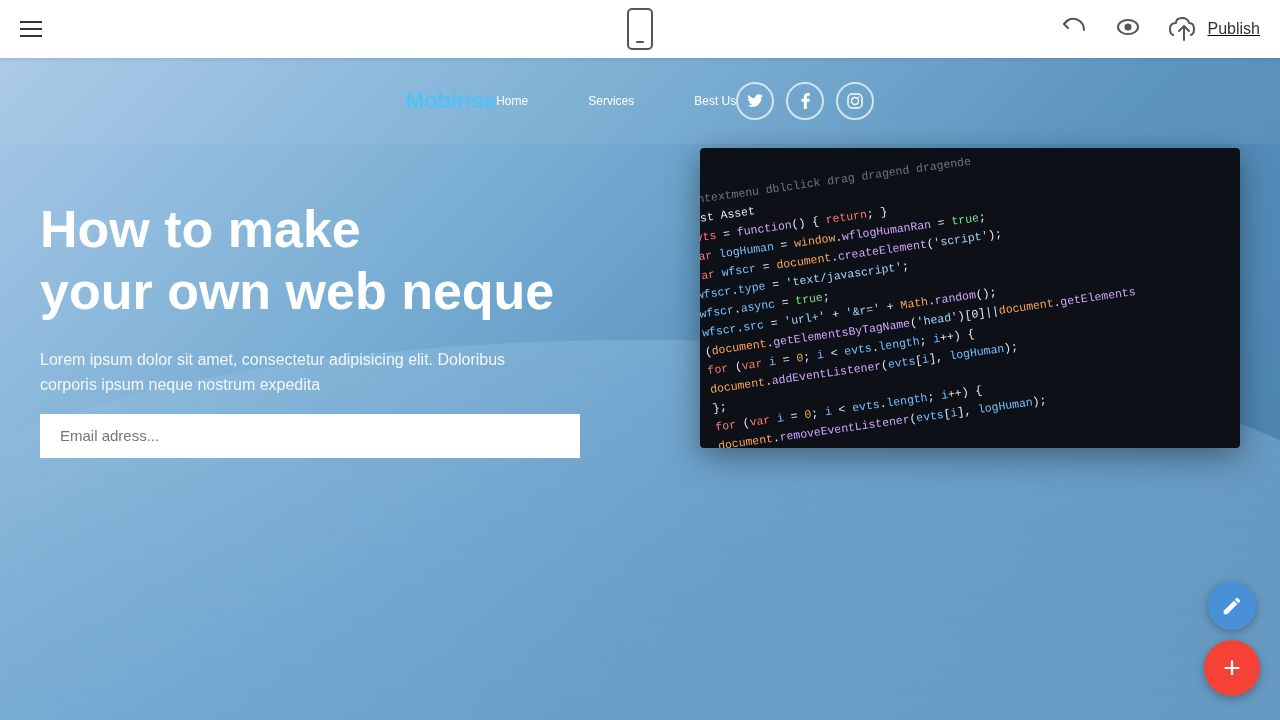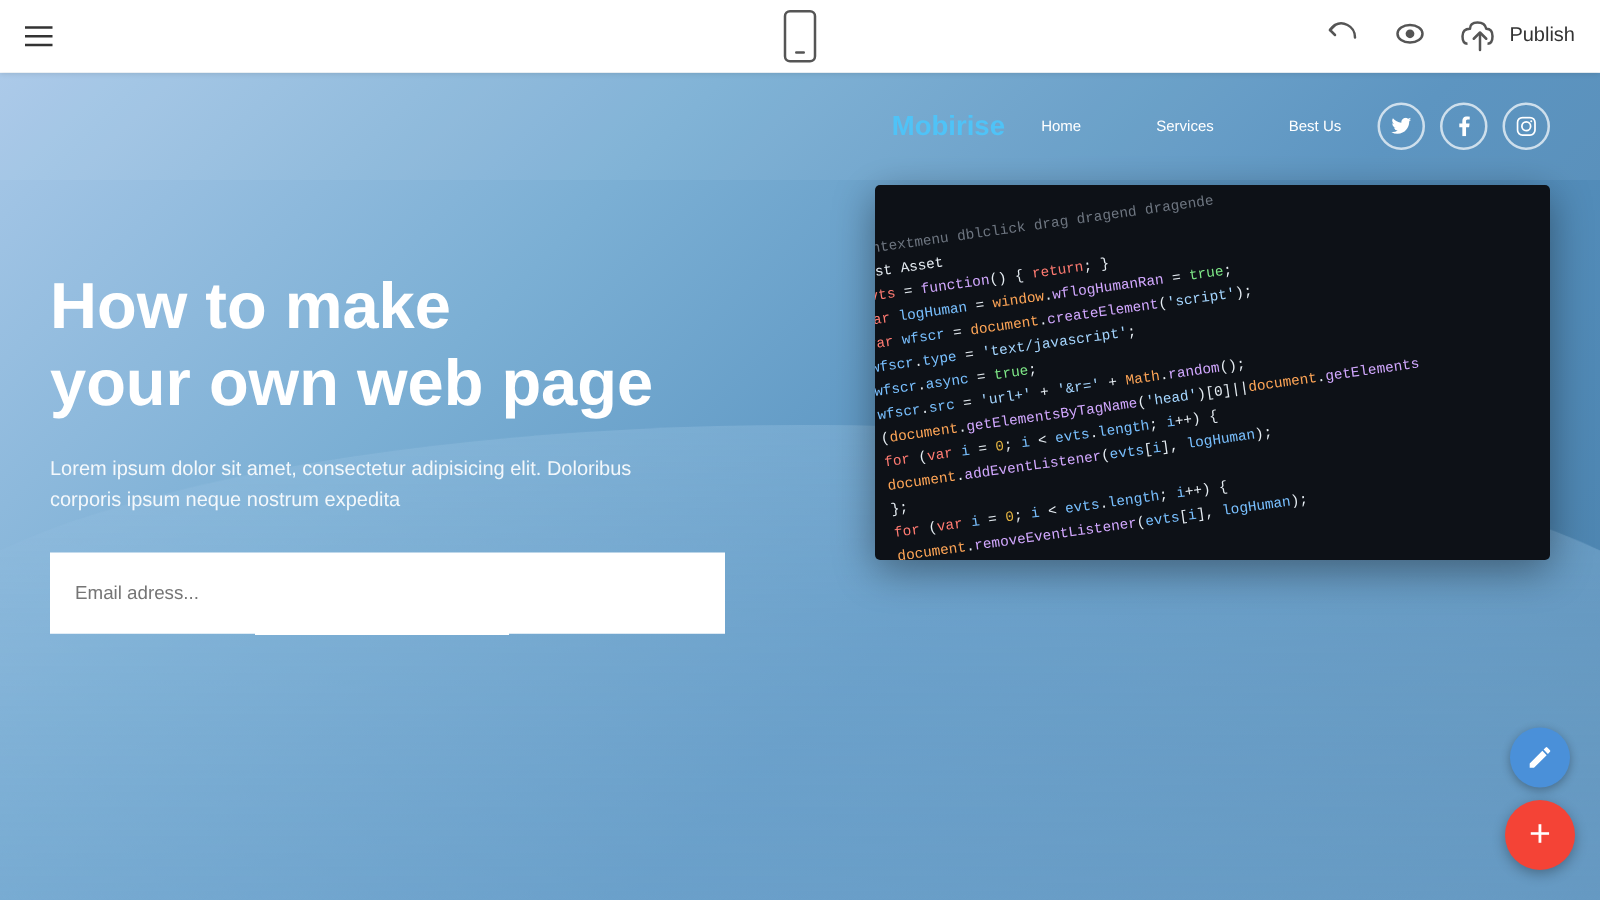--- a/index.html
+++ b/index.html
@@ -15,21 +15,21 @@
       align-items: center;
       justify-content: space-between;
       padding: 0 20px;
       z-index: 100;
       box-shadow: 0 1px 4px rgba(0,0,0,0.1);
     }
     .toolbar-left { display: flex; align-items: center; gap: 16px; }
     .hamburger { display: flex; flex-direction: column; gap: 5px; cursor: pointer; }
     .hamburger span { display: block; width: 22px; height: 2px; background: #333; }
     .toolbar-center { position: absolute; left: 50%; transform: translateX(-50%); }
-    .toolbar-right { display: flex; align-items: center; gap: 24px; }
+    .toolbar-right { display: flex; align-items: center; gap: 24px; text-decoration: underline; }
     .publish-btn {
       display: flex; align-items: center; gap: 8px;
       background: none; border: none; cursor: pointer;
       font-size: 16px; color: #333; font-weight: 500;
     }
 
     
     .preview-area {
       position: absolute;
       top: 58px; left: 0; right: 0; bottom: 0;
@@ -37,24 +37,23 @@
     }
 
     
     .site-nav {
       position: absolute;
       top: 0; left: 0; right: 0;
       height: 86px;
       background: rgba(255,255,255,0.05);
       display: flex;
       align-items: center;
-      justify-content: flex-end;
+      justify-content: center;
       padding: 0 40px;
       z-index: 10;
-      gap: 29px;
     }
     .site-logo {
       color: #4fc3f7;
       font-size: 22px;
       font-weight: 600;
     }
     .site-nav-links {
       display: flex;
       align-items: center;
       gap: 60px;
@@ -111,32 +110,31 @@
     .hero-text {
       flex: 0 0 580px;
       padding-top: 40px;
     }
     .hero-title {
       font-size: 52px;
       font-weight: 700;
       color: #fff;
       line-height: 1.2;
       margin-bottom: 24px;
-      margin-top: 16px;
     }
     .hero-subtitle {
       font-size: 16px;
       color: rgba(255,255,255,0.9);
       line-height: 1.6;
-      margin-bottom: 28px;
+      margin-bottom: 16px;
       max-width: 520px;
     }
     .email-form {
       display: flex;
-      height: 65px;
+      height: 44px;
       max-width: 540px;
     }
     .email-input {
       flex: 1;
       padding: 0 20px;
       border: none;
       outline: none;
       font-size: 15px;
       color: #999;
       background: #fff;
@@ -310,21 +308,21 @@
           </svg>
         </div>
       </div>
     </div>
 
     <div class="hero-content">
 
       <div class="hero-text">
         <h1 class="hero-title">
           <span>How to make</span><br>
-          <span>your own web page</span>
+          <span>your own web neque</span>
         </h1>
         <p class="hero-subtitle">Lorem ipsum dolor sit amet, consectetur adipisicing elit. Doloribus corporis ipsum neque nostrum expedita</p>
         <div class="email-form">
           <input type="email" class="email-input" placeholder="Email adress..." style="">
         </div>
       </div>
 
       <div class="code-screenshot">
         <div class="code-bg">
           <div class="code-lines">

